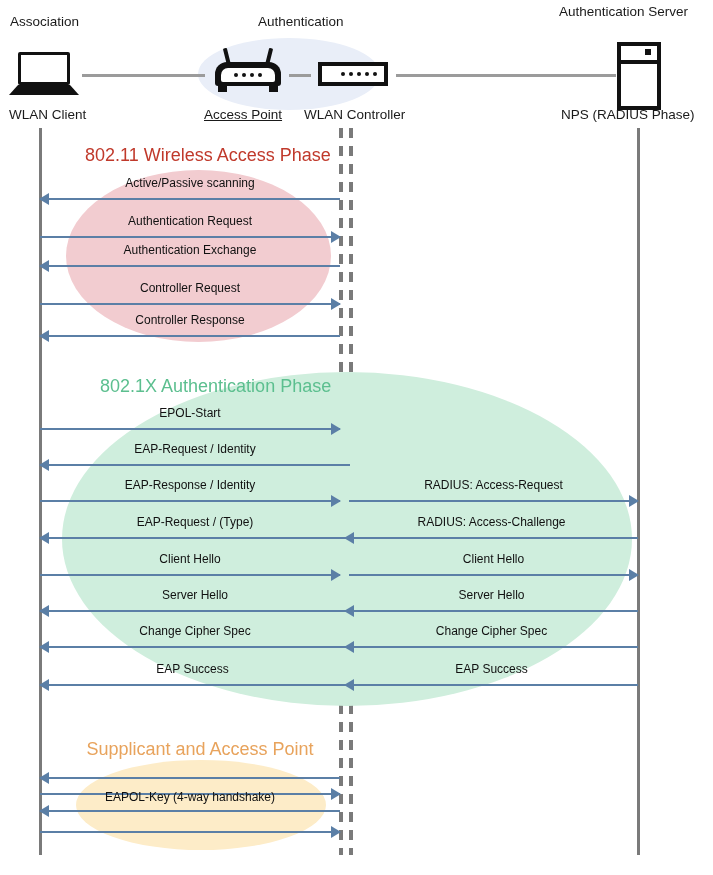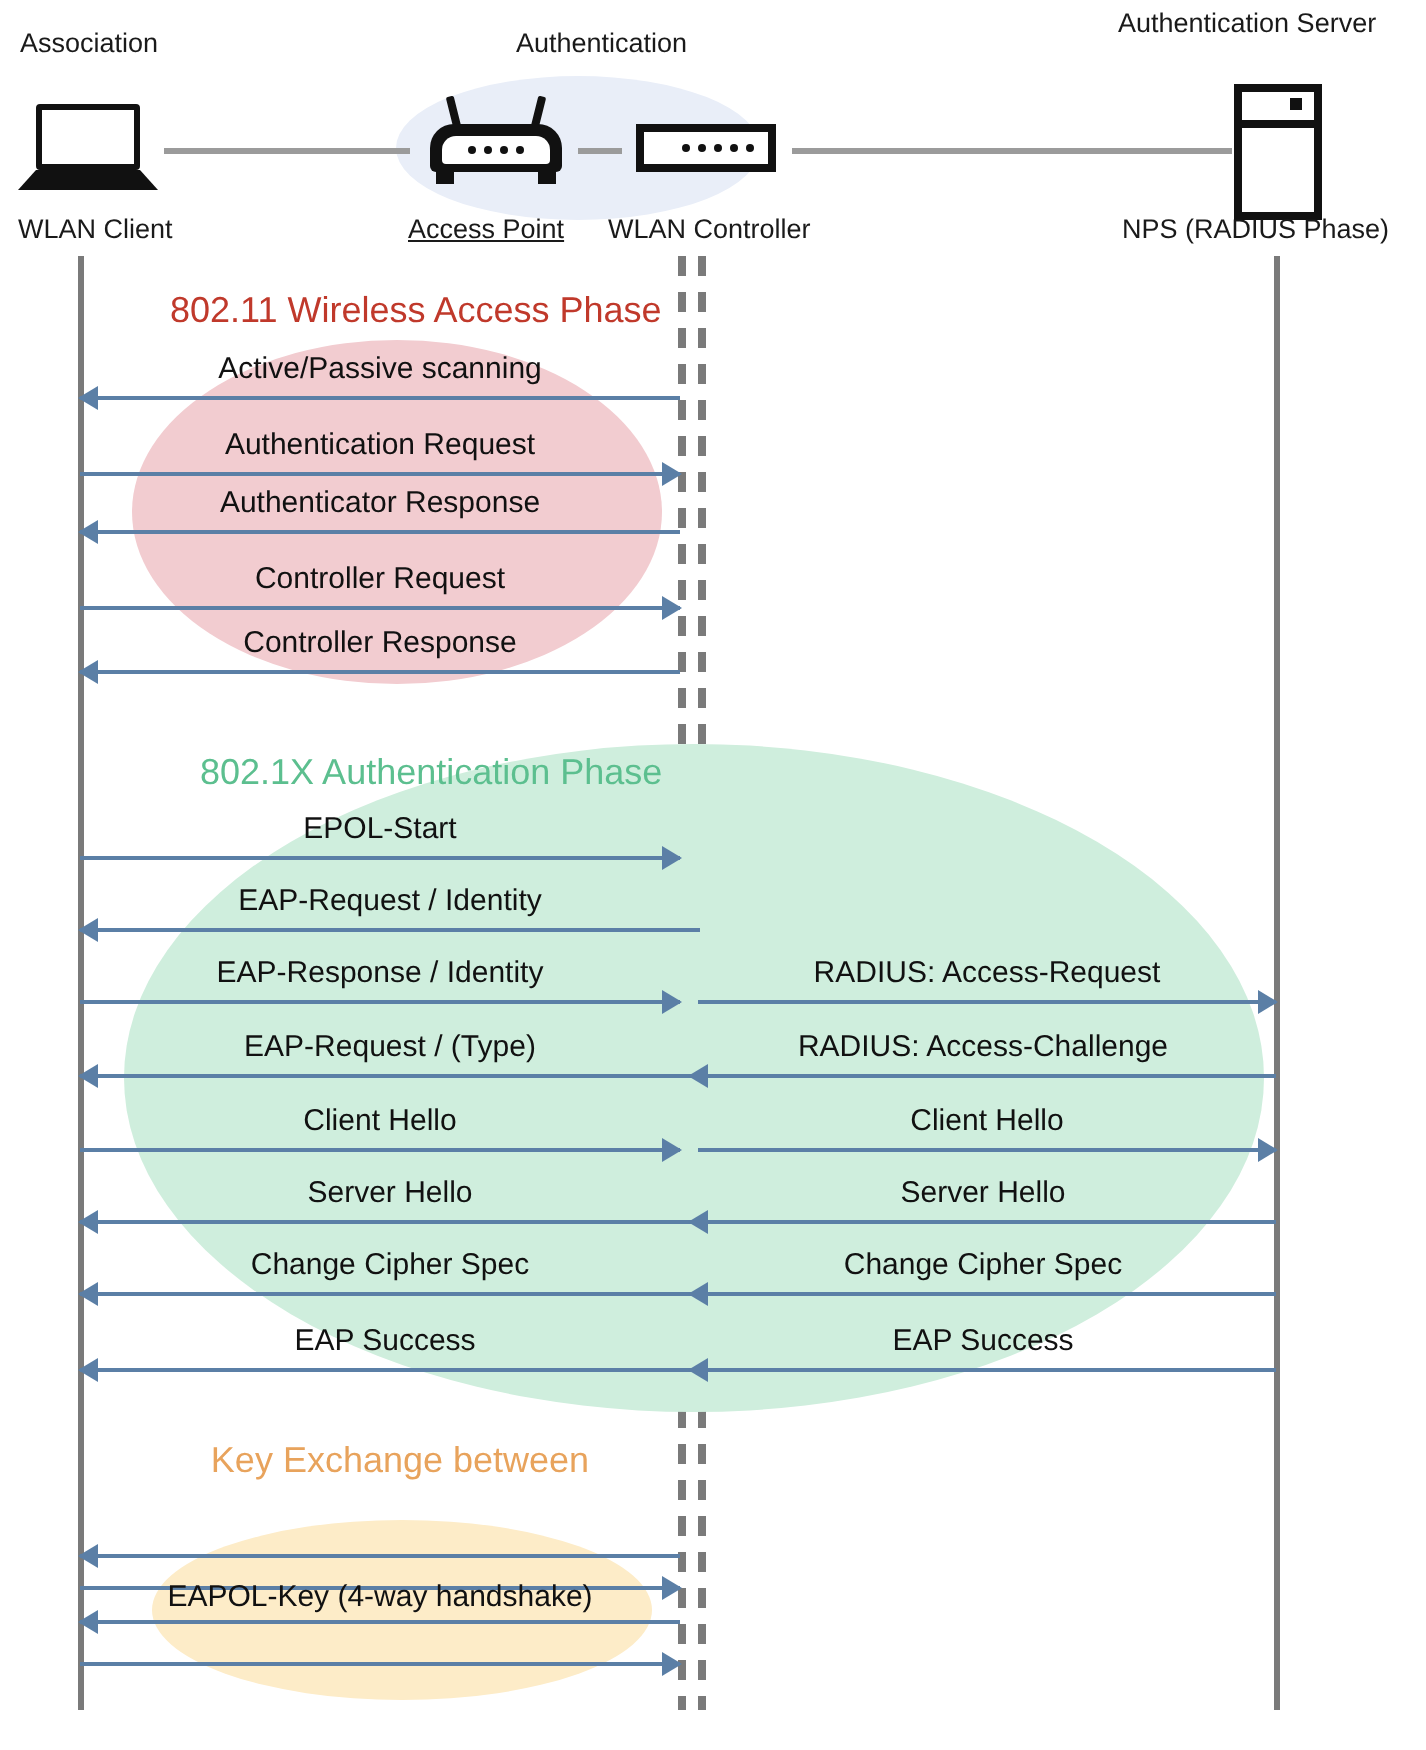--- a/index.html
+++ b/index.html
@@ -55,21 +55,21 @@
   .blob{position:absolute;border-radius:50%;}
 
   
   .msg{position:absolute;height:0;}
   .msg .line{position:absolute;left:0;top:0;height:2px;width:100%;background:#5b7fa6;}
   .msg .head{position:absolute;top:-5px;width:0;height:0;
              border-top:6px solid transparent;border-bottom:6px solid transparent;}
   .msg.right .head{right:-1px;border-left:10px solid #5b7fa6;}
   .msg.left  .head{left:-1px;border-right:10px solid #5b7fa6;}
   .msg .cap{position:absolute;left:0;width:100%;top:-22px;text-align:center;
-            font-size:15px;color:#111;white-space:nowrap;}
+            font-size:12px;color:#111;white-space:nowrap;}
 
   
   .phase-label{position:absolute;text-align:center;font-size:18px;line-height:19px;
                white-space:nowrap;}
 </style>
 </head>
 <body>
 
 <div id="stage">
 
@@ -139,21 +139,21 @@
     <div class="cap">Active/Passive scanning</div>
   </div>
   <div class="msg right" style="left:40px;top:236px;width:300px;">
     <div class="line"></div>
       <div class="head"></div>
     <div class="cap">Authentication Request</div>
   </div>
   <div class="msg left" style="left:40px;top:265px;width:300px;">
     <div class="line"></div>
       <div class="head"></div>
-    <div class="cap">Authenticator Response</div>
+    <div class="cap">Authentication Exchange</div>
   </div>
   <div class="msg right" style="left:40px;top:303px;width:300px;">
     <div class="line"></div>
       <div class="head"></div>
     <div class="cap">Controller Request</div>
   </div>
   <div class="msg left" style="left:40px;top:335px;width:300px;">
     <div class="line"></div>
       <div class="head"></div>
     <div class="cap">Controller Response</div>
@@ -230,21 +230,21 @@
     <div class="cap">Change Cipher Spec</div>
   </div>
   <div class="msg left" style="left:345px;top:684px;width:293px;">
     <div class="line"></div>
       <div class="head"></div>
     <div class="cap">EAP Success</div>
   </div>
 
   <div class="blob" style="left:76px;top:760px;width:250px;height:90px;background:#fdecc8;"></div>
 
-  <div class="phase-label" style="left:85px;top:721px;width:230px;color:#e8a35c;">Key Exchange between</div>
+  <div class="phase-label" style="left:85px;top:740px;width:230px;color:#e8a35c;">Supplicant and Access Point</div>
 
   <div class="msg left" style="left:40px;top:777px;width:300px;">
     <div class="line"></div>
       <div class="head"></div>
     <div class="cap"></div>
   </div>
   <div class="msg right" style="left:40px;top:793px;width:300px;">
     <div class="line"></div>
       <div class="head"></div>
     <div class="cap"></div>

